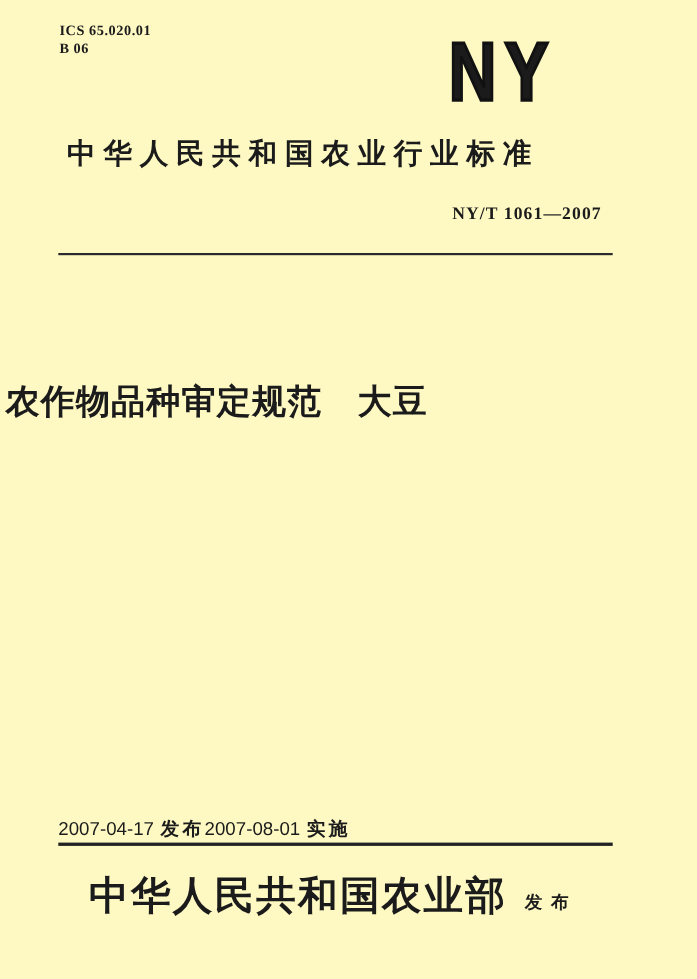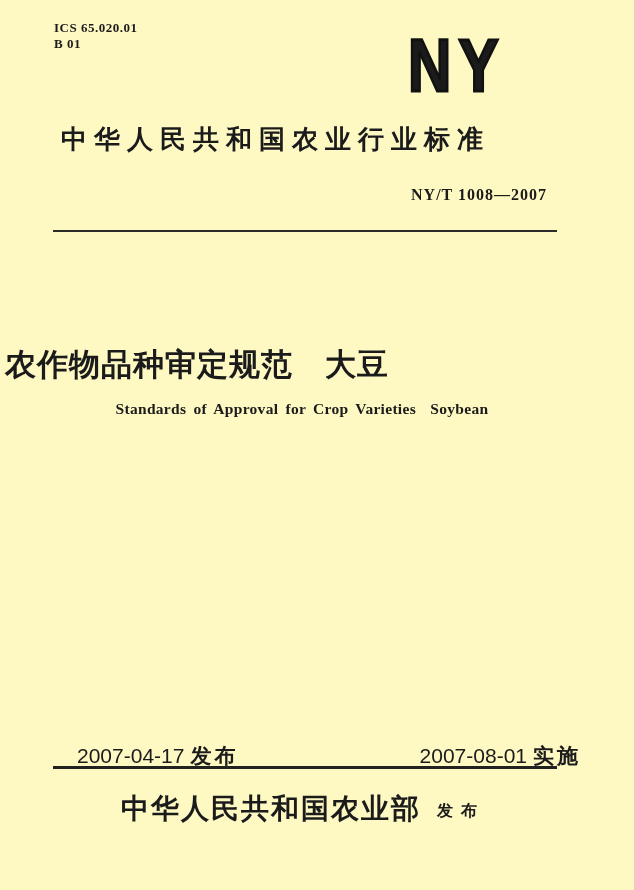--- a/index.html
+++ b/index.html
@@ -58,71 +58,69 @@
     position:absolute;left:2px;top:400px;width:600px;
     text-align:center;
     font-family:"Liberation Serif", serif;
     font-size:15.5px;font-weight:700;letter-spacing:0.3px;
     word-spacing:3px;
     white-space:pre;
   }
   
   .dates-row{
     position:absolute;left:53px;top:742px;width:504px;
-    display:flex;justify-content:space-between;align-items:baseline;
+    display:flex;align-items:baseline;
     font-family:"Liberation Sans", sans-serif;
-    font-size:21px;font-weight:500;
+    font-size:17px;font-weight:500;
     white-space:nowrap;
-    margin-left:24px;
   }
   .dates-row .cn-label{
     font-weight:600;letter-spacing:3px;margin-left:6px;
     font-family:"Liberation Sans", sans-serif;
   }
   .rule-bottom{
     position:absolute;left:53px;top:766px;width:504px;height:2.5px;
     background:#222;
   }
   
   .issuer-row{
     position:absolute;left:3px;top:793px;width:600px;
     display:flex;justify-content:center;align-items:flex-end;
     white-space:nowrap;
   }
   .issuer-name{
     font-family:"Liberation Sans", sans-serif;
-    font-size:28px;font-weight:700;letter-spacing:2px;line-height:1.15;
+    font-size:36px;font-weight:700;letter-spacing:2px;line-height:1.15;
   }
   .issuer-action{
     font-family:"Liberation Sans", sans-serif;
     font-size:16px;font-weight:700;letter-spacing:8px;
     margin-left:16px;padding-bottom:3px;
   }
 </style>
 </head>
 <body>
 
 <div class="page">
 
   <div class="ics-block">
     <div>ICS 65.020.01</div>
-    <div>B 01</div>
+    <div>B 06</div>
   </div>
 
   <div class="logo">NY</div>
 
   <div class="std-title">中华人民共和国农业行业标准</div>
 
-  <div class="std-code">NY/T 1008—2007</div>
+  <div class="std-code">NY/T 1061—2007</div>
 
   <div class="rule-top"></div>
 
   <div class="doc-title-cn">农作物品种审定规范　大豆</div>
 
-  <div class="doc-title-en">Standards of Approval for Crop Varieties  Soybean</div>
 
   <div class="dates-row">
     <div>
       <span>2007-04-17</span><span class="cn-label">发布</span>
     </div>
     <div>
       <span>2007-08-01</span><span class="cn-label">实施</span>
     </div>
   </div>
 

